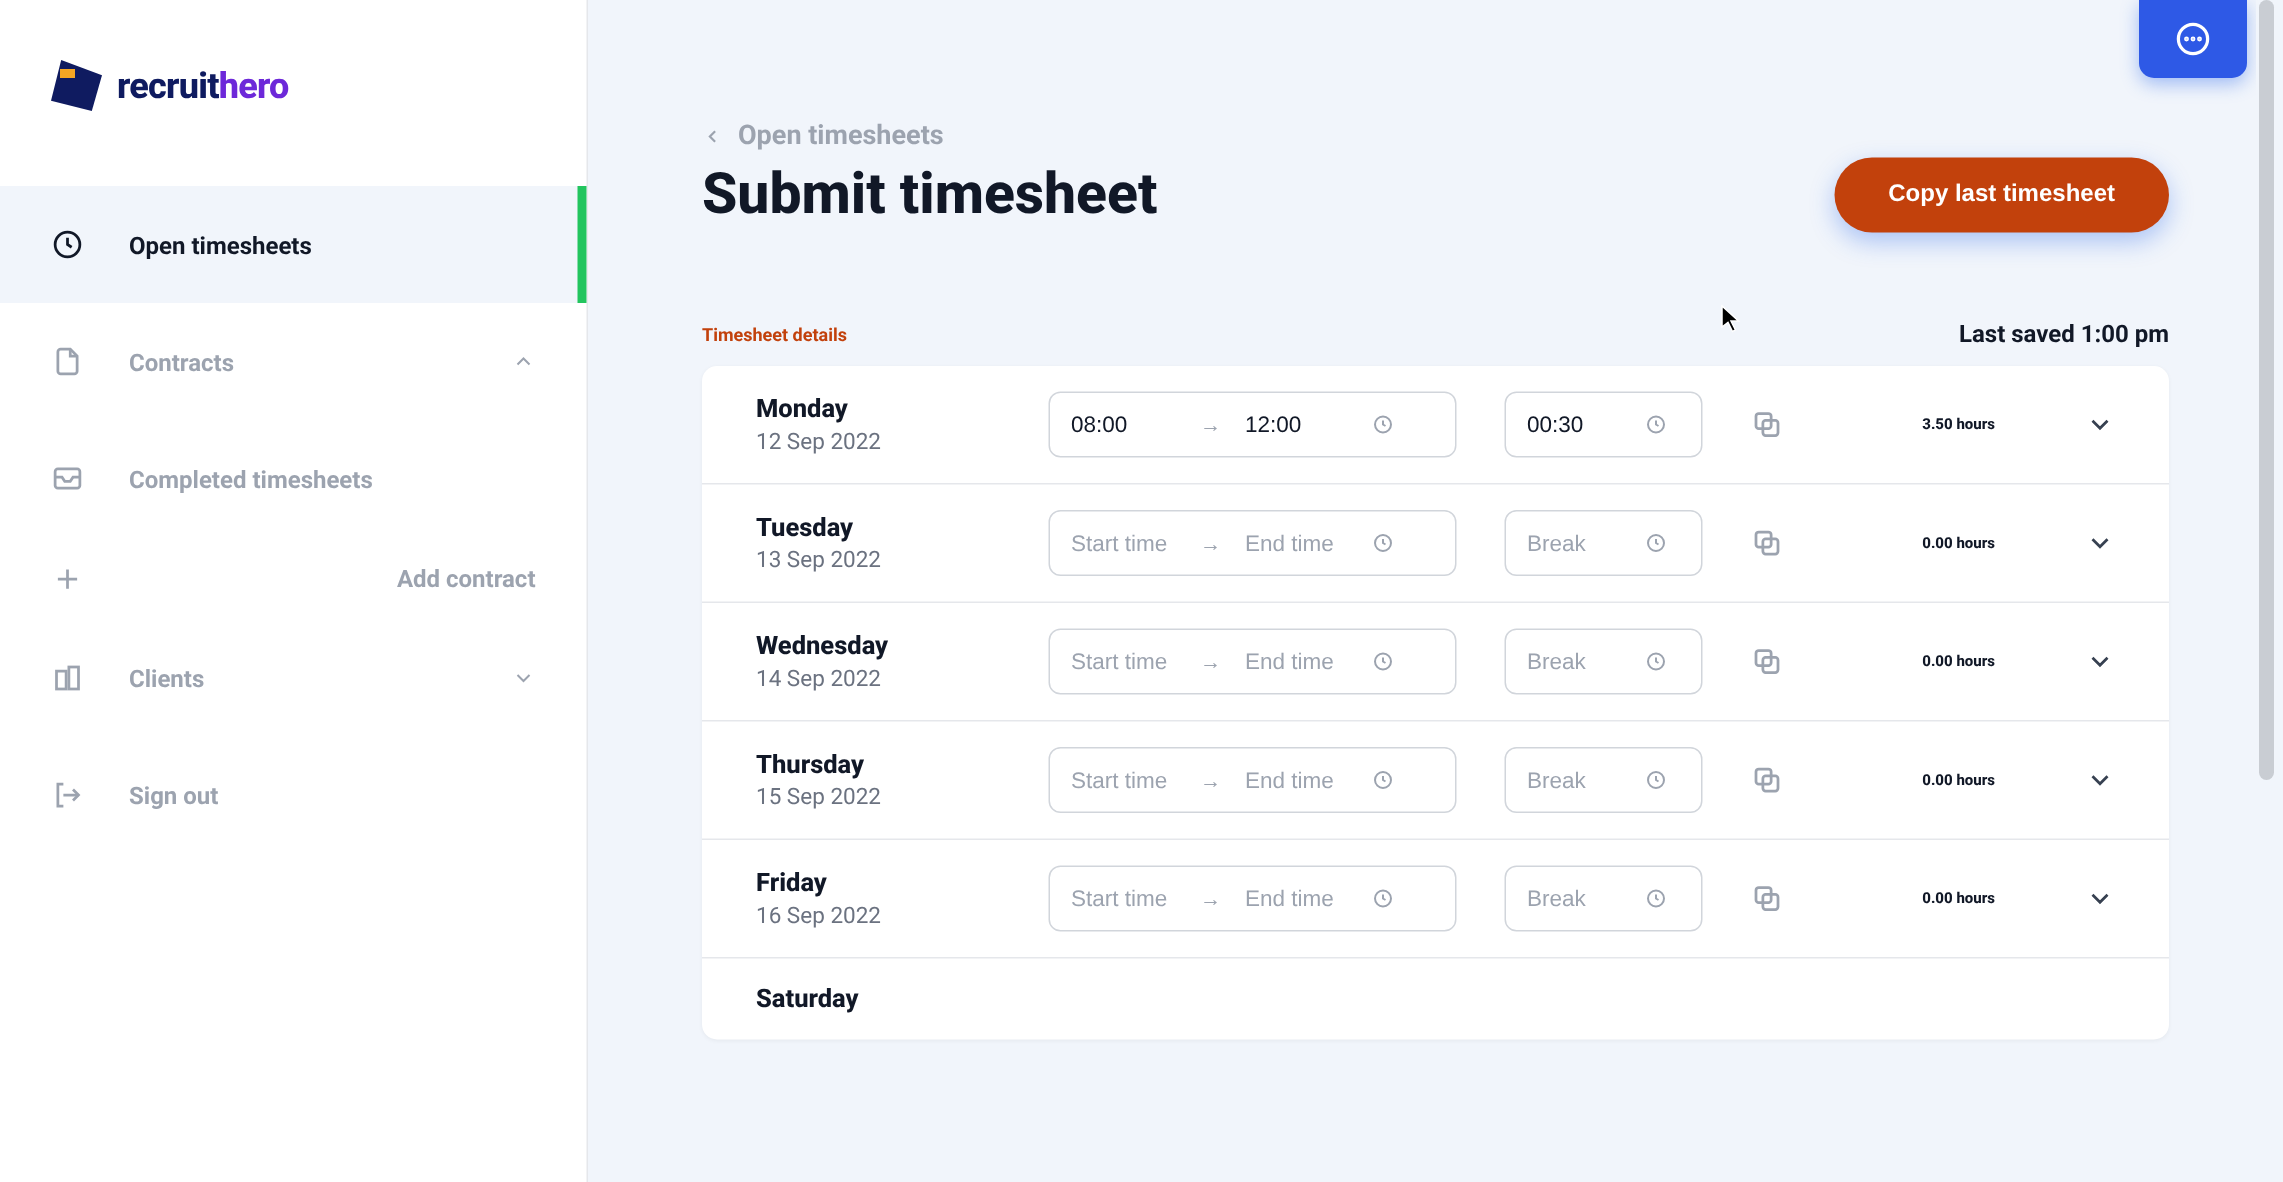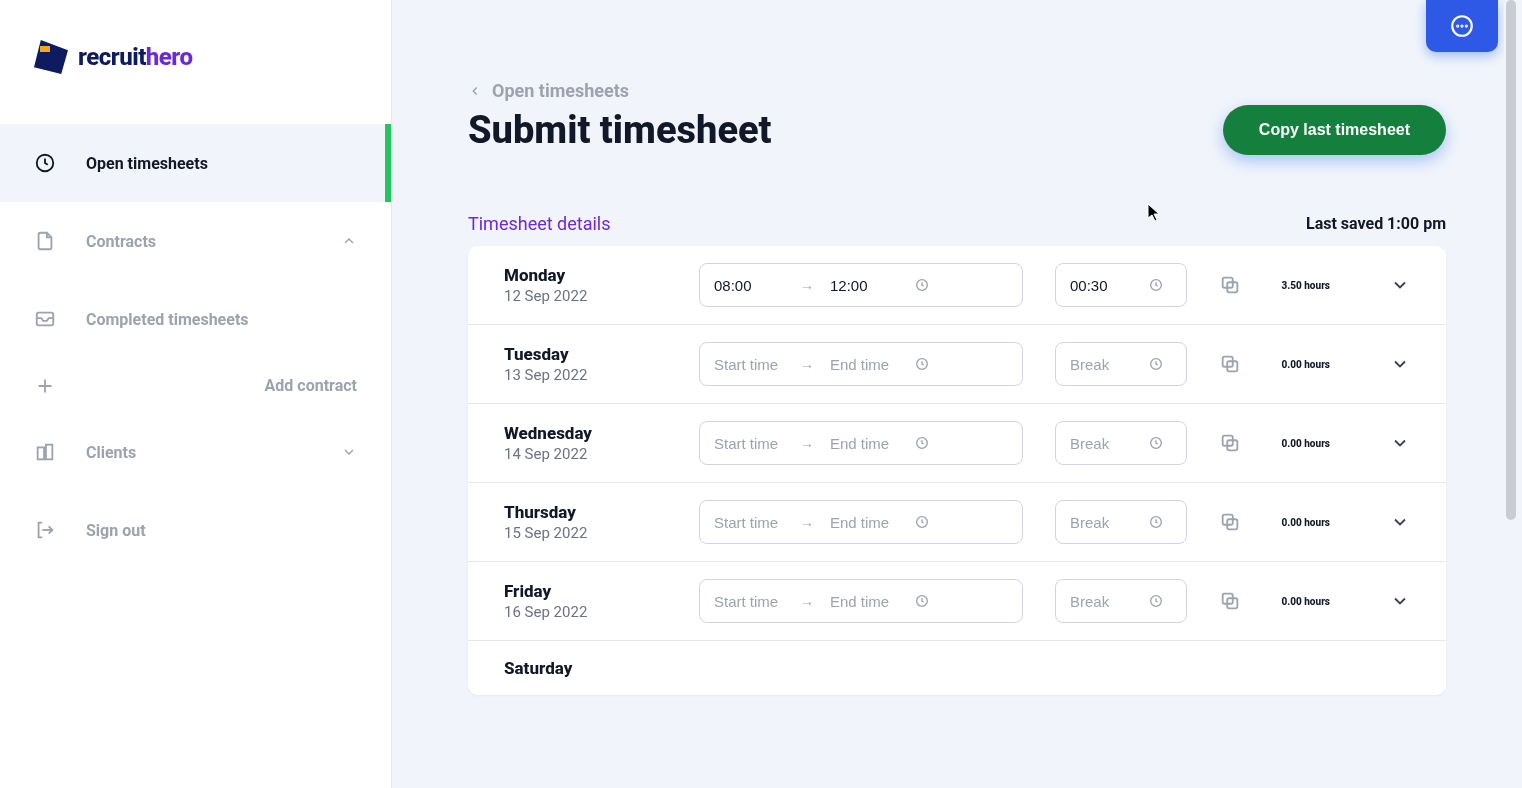--- a/index.html
+++ b/index.html
@@ -81,27 +81,27 @@
     }
     .breadcrumb {
       display:flex; align-items:center; gap:10px;
       font-size:18px; font-weight:700; color:#9ca3af;
       cursor:pointer;
       margin-bottom:4px;
     }
     .header-row { display:flex; align-items:center; justify-content:space-between; }
     .page-title { font-size:38px; font-weight:800; color:#111827; }
     .copy-btn {
-      background:#15803d; color:#fff; border:none;
+      background:#c2410c; color:#fff; border:none;
       padding:16px 36px; border-radius:30px;
       font-size:16px; font-weight:700; cursor:pointer;
       box-shadow:0 6px 16px rgba(37,99,235,0.35);
     }
     .section-row{ display:flex; justify-content:space-between; align-items:center; margin-top:58px; margin-bottom:12px;}
-    .section-label{ font-size:18px; font-weight:400; color:#6d28d9; }
+    .section-label{ font-size:12px; font-weight:700; color:#c2410c; }
     .saved{ font-size:16px; font-weight:700; }
 
     .card {
       background:#fff;
       border-radius:10px;
       box-shadow:0 1px 3px rgba(0,0,0,0.05);
     }
     .day-row {
       display:flex; align-items:center;
       padding:17px 36px;
@@ -113,21 +113,21 @@
     .day-name { font-size:17px; font-weight:800; }
     .day-date { font-size:15px; color:#6b7280; margin-top:2px; }
     .time-row { display:flex; align-items:center; gap:32px; flex:1; }
     .field-pair {
       display:flex; align-items:center;
       border:1px solid #d1d5db; border-radius:8px;
       height:44px;
       background:#fff;
       overflow:hidden;
     }
-    .field-pair.range { width:324px; }
+    .field-pair.range { width:272px; }
     .inp {
       border:none; outline:none; font-size:15px;
       width:98px; padding:0 14px; color:#111827;
       background:transparent;
     }
     .inp::placeholder{ color:#9ca3af; }
     .arrow-sep{ color:#9ca3af; font-size:14px; padding:0 2px; }
     .clock-ic{ width:16px; height:16px; margin-right:12px; flex-shrink:0; }
     .field-break{ width:132px; display:flex; align-items:center; border:1px solid #d1d5db; border-radius:8px; height:44px;}
     .field-break .inp{ width:92px; }

